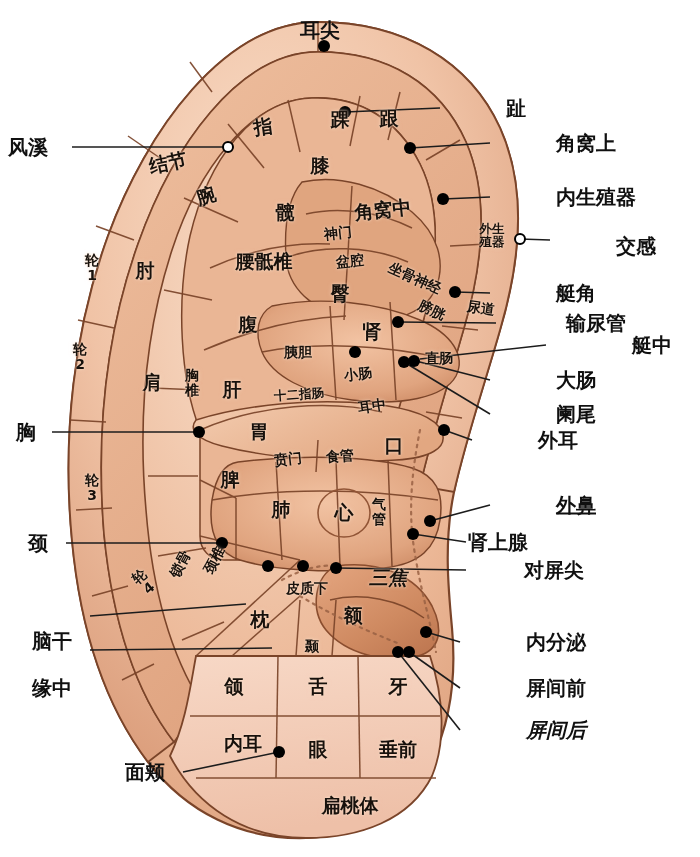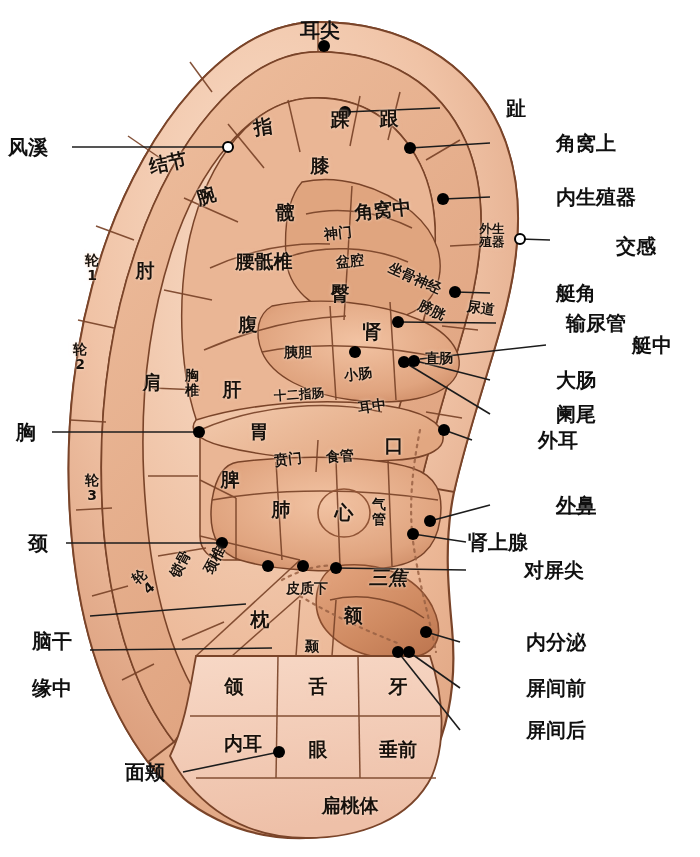--- a/index.html
+++ b/index.html
@@ -381,16 +381,16 @@
       <div class="clab r" style="left: 566px; top: 323px;">输尿管</div>
       <div class="clab r" style="left: 616px; top: 345px; margin-left: 16px;">艇中</div>
       <div class="clab r" style="left: 556px; top: 380px;">大肠</div>
       <div class="clab r" style="left: 556px; top: 414px;">阑尾</div>
       <div class="clab r" style="left: 538px; top: 440px;">外耳</div>
       <div class="clab r" style="left: 556px; top: 505px; text-decoration: underline;">外鼻</div>
       <div class="clab r" style="left: 468px; top: 542px; font-family: Liberation Serif, serif;">肾上腺</div>
       <div class="clab r" style="left: 496px; top: 570px; margin-left: 28px;">对屏尖</div>
       <div class="clab r" style="left: 526px; top: 642px;">内分泌</div>
       <div class="clab r" style="left: 526px; top: 688px;">屏间前</div>
-      <div class="clab r" style="left: 526px; top: 730px;">屏间后</div>
+      <div class="clab r" style="left: 526px; top: 730px; font-style: italic;">屏间后</div>
     </div>
 
 </div>
 
 </body></html>

